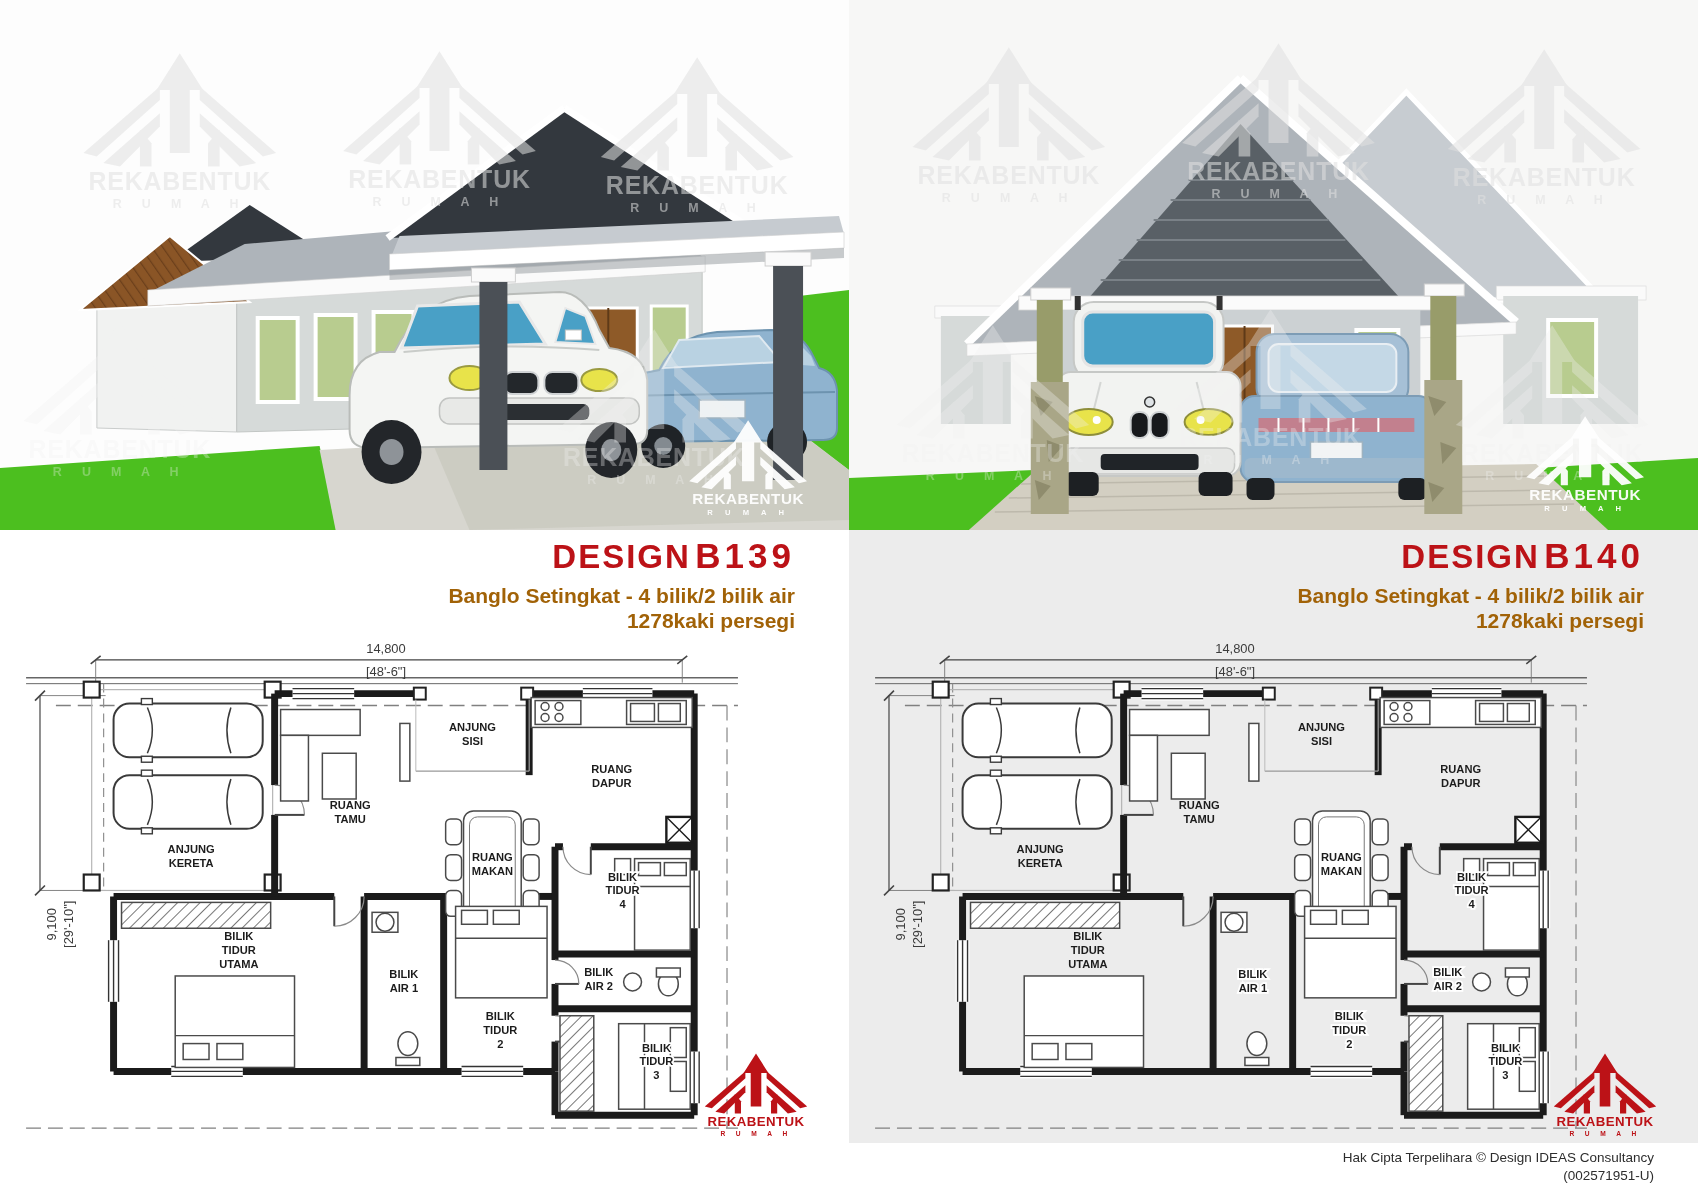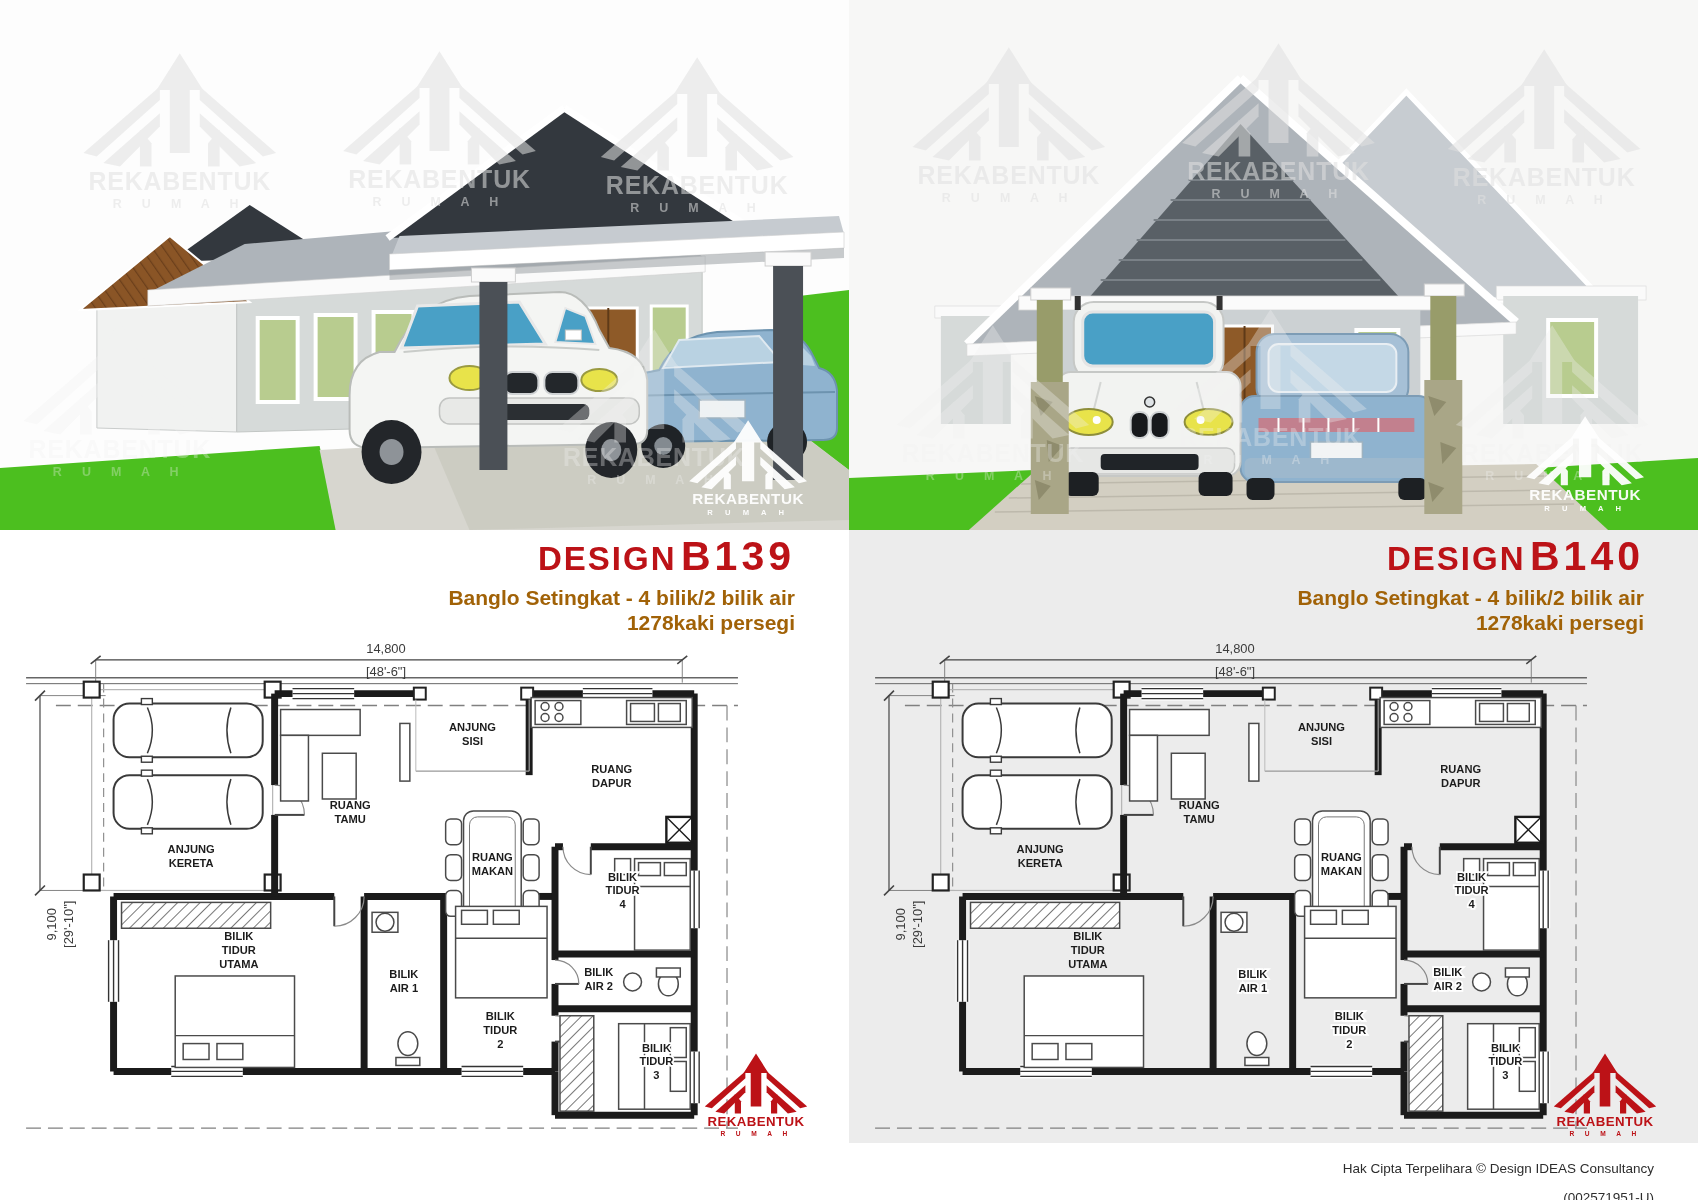--- a/index.html
+++ b/index.html
@@ -7,28 +7,28 @@
   .panel{width:849px;height:1200px;display:flex;flex-direction:column;position:relative;}
   .panel-left{background:#ffffff;}
   .panel-right{background:#ffffff;border-radius:26px;}
   .render{height:530px;width:849px;flex:none;background:#fdfdfd;}
   .render svg{display:block;}
   .content{flex:1 1 auto;display:flex;flex-direction:column;}
   .panel-right .content{background:var(--panel-gray);}
   .title-block{height:96px;flex:none;text-align:right;padding:6px 54px 0 0;box-sizing:border-box;}
   .design-line{line-height:40px;white-space:nowrap;}
   .design-word{font-size:33px;font-weight:800;letter-spacing:2px;color:var(--accent-red);margin-left:23px;}
-  .design-code{font-size:41px;font-weight:800;letter-spacing:4px;color:var(--accent-red);}
+  .design-code{font-size:35px;font-weight:800;letter-spacing:4px;color:var(--accent-red);}
   .subtitle{font-size:21px;font-weight:700;color:#a16207;line-height:25px;}
   .plan-wrap{position:relative;flex:1 1 auto;}
   .plan-svg{display:block;margin-left:26px;}
   .plan-logo{position:absolute;right:40px;bottom:4px;width:106px;height:88px;color:var(--accent-red);}
   .plan-logo svg{width:106px;height:88px;display:block;}
   .footer-strip{height:58px;flex:none;background:#ffffff;text-align:right;padding:6px 44px 0 0;box-sizing:border-box;}
-  .footer-line{font-size:13.5px;color:#2d2d2d;line-height:18px;margin-top:11px;}
+  .footer-line{font-size:13.5px;color:#2d2d2d;line-height:18px;}
   .wm{opacity:.55;color:var(--watermark-gray);}
   .wm-lo{opacity:.33;color:#f2f2f2;}
   .logo-name{font-size:15px;font-weight:700;letter-spacing:.5px;fill:currentColor;font-family:"Liberation Sans",sans-serif;}
   .logo-sub{font-size:7.5px;font-weight:600;letter-spacing:5px;fill:currentColor;font-family:"Liberation Sans",sans-serif;}
   .rlabel{font-size:11.2px;font-weight:700;fill:#1c1c1c;text-anchor:middle;font-family:"Liberation Sans",sans-serif;}
   .halo{paint-order:stroke;stroke:#ffffff;stroke-width:3.5px;}
   .dimtxt{font-size:13px;fill:#3c3c3c;text-anchor:middle;font-family:"Liberation Sans",sans-serif;}
   .wall{stroke:#1b1b1b;stroke-width:7;fill:none;}
   .thin{stroke:#4a4a4a;stroke-width:1.5;fill:#ffffff;}
   .thinl{stroke:#4a4a4a;stroke-width:1.5;fill:none;}

